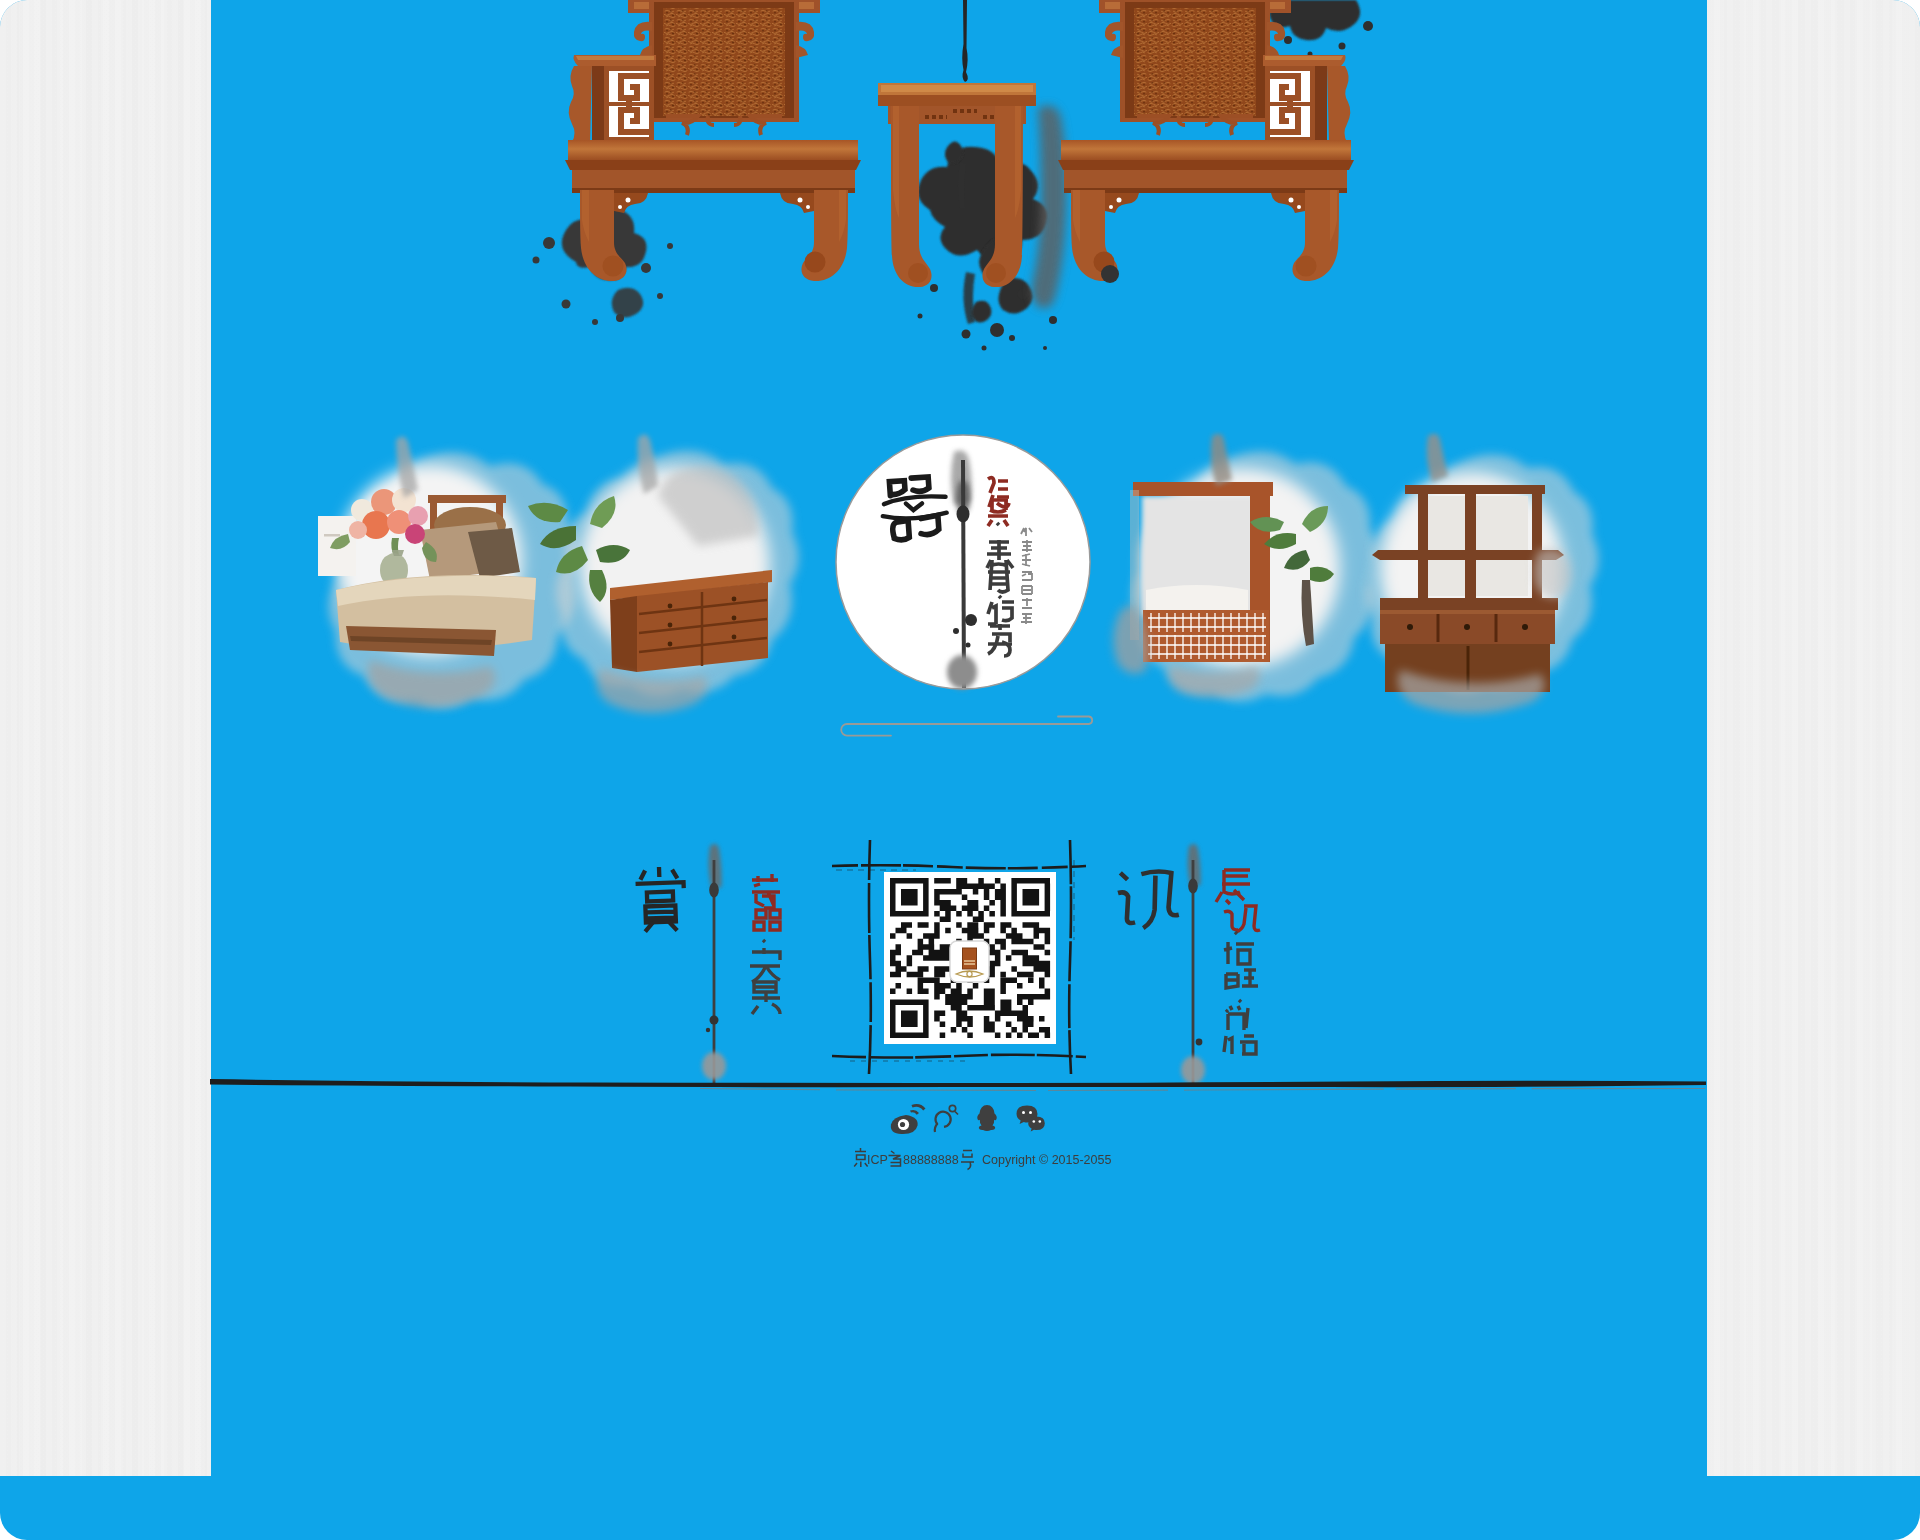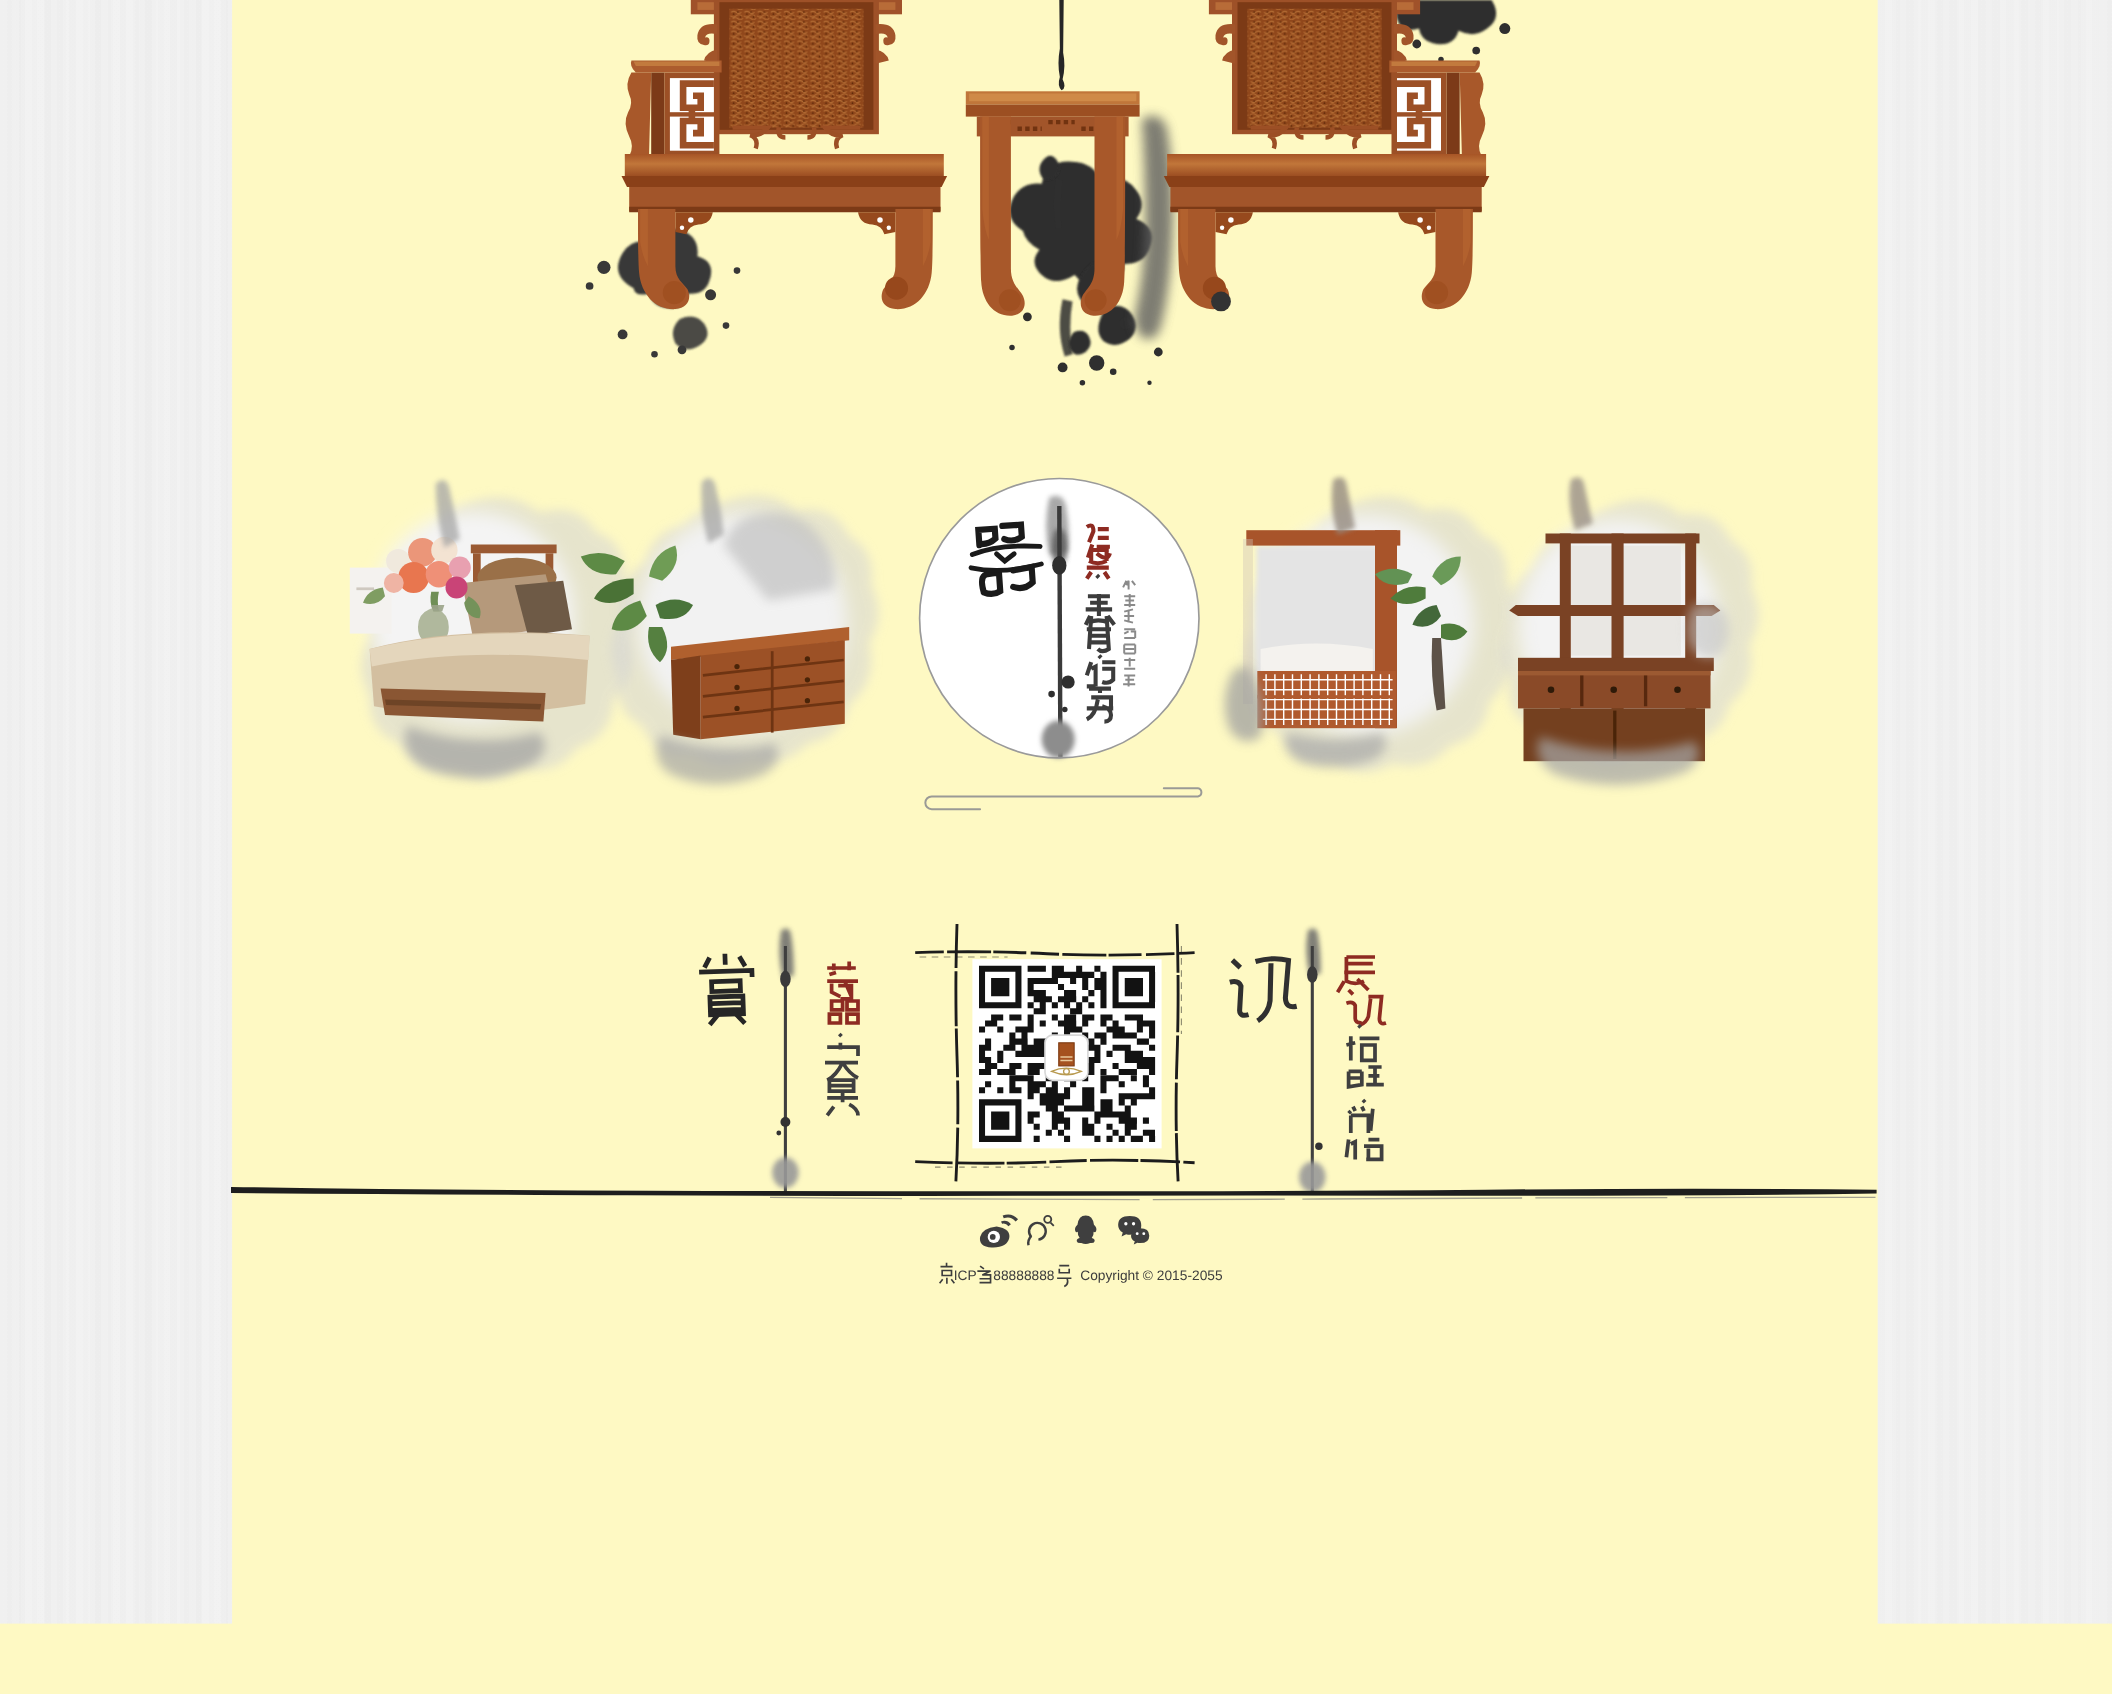--- a/index.html
+++ b/index.html
@@ -1,16 +1,16 @@
 <!DOCTYPE html>
 <html><head>
 <meta charset="utf-8">
 <style>
 html,body{margin:0;padding:0;background:#fff;font-family:"Liberation Sans",sans-serif;}
-#page{position:relative;width:1920px;height:1540px;background:#fef9c3;overflow:hidden;}
+#page{position:relative;width:1920px;height:1540px;background:#0ea5e9;overflow:hidden;border-radius:27px;}
 .abs{position:absolute;}
 </style>
 </head>
 <body>
 <div id="page">
 
 <div class="abs" style="left:0;top:0;width:211px;height:1476px;background:#f0f0f0;background-image:repeating-linear-gradient(90deg,rgba(255,255,255,0.08) 0 6px,rgba(0,0,0,0.005) 6px 11px,rgba(255,255,255,0.06) 11px 17px,rgba(0,0,0,0.007) 17px 23px),repeating-linear-gradient(90deg,rgba(0,0,0,0.004) 0 19px,rgba(255,255,255,0.06) 19px 41px);"></div>
 
 <div class="abs" style="left:1707px;top:0;width:213px;height:1476px;background:#f0f0f0;background-image:repeating-linear-gradient(90deg,rgba(0,0,0,0.005) 0 7px,rgba(255,255,255,0.07) 7px 13px,rgba(0,0,0,0.004) 13px 20px,rgba(255,255,255,0.065) 20px 26px),repeating-linear-gradient(90deg,rgba(255,255,255,0.05) 0 17px,rgba(0,0,0,0.004) 17px 37px);"></div>
 

